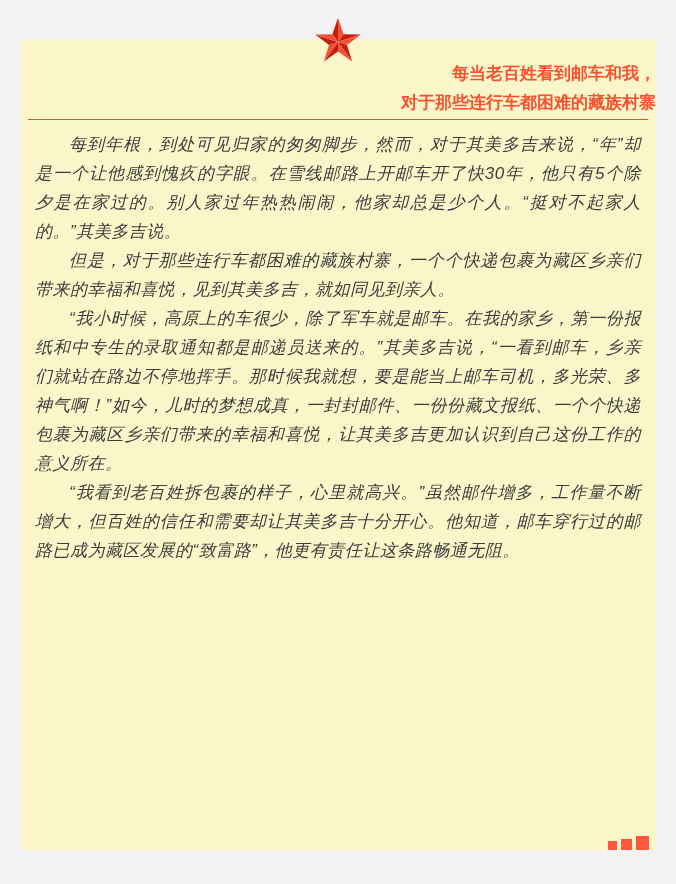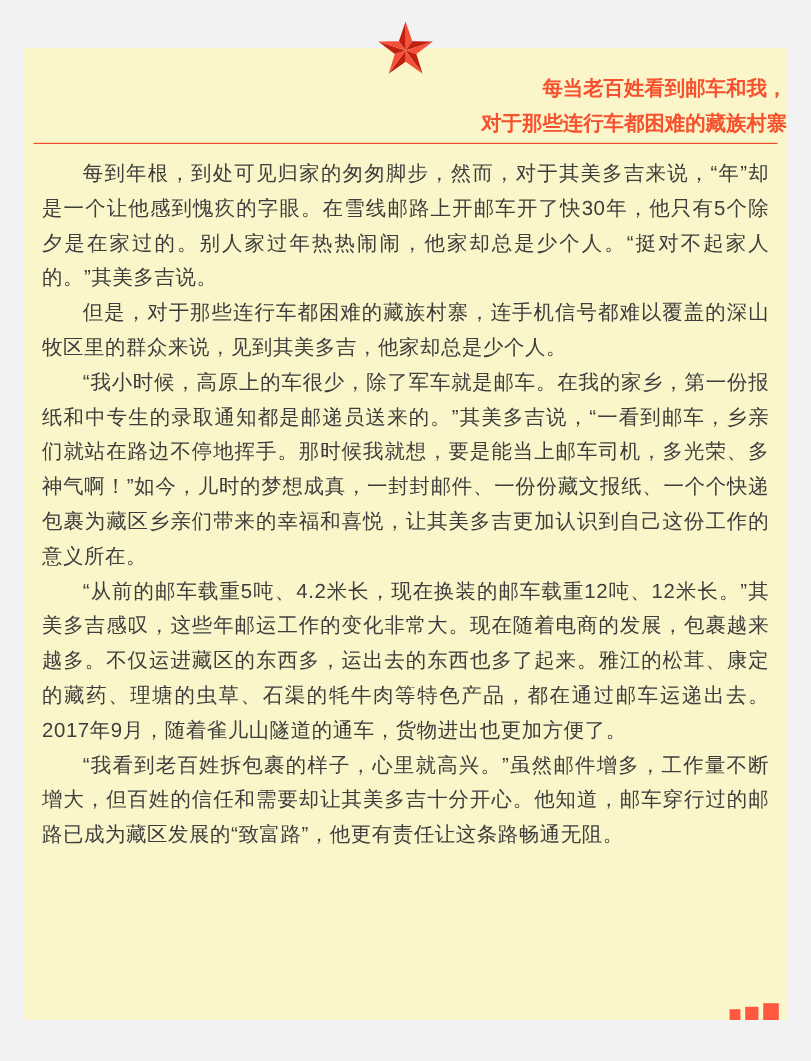--- a/index.html
+++ b/index.html
@@ -32,20 +32,21 @@
   }
   .separator {
     border: none;
     border-top: 1px solid #ef4b2b;
     margin: 2px 8px 0 8px;
     height: 0;
   }
   .article {
     margin-top: 10px;
     padding: 0 15px;
+    font-style: italic;
   }
   .article p {
     font-size: 17px;
     line-height: 29px;
     color: #3d3d3d;
     text-align: justify;
     text-indent: 2em;
     letter-spacing: 0.5px;
   }
   .corner-squares {
@@ -85,23 +86,22 @@
 
     <div class="title">
       <div>每当老百姓看到邮车和我，</div>
       <div>对于那些连行车都困难的藏族村寨</div>
     </div>
 
     <hr class="separator">
 
     <div class="article">
       <p>每到年根，到处可见归家的匆匆脚步，然而，对于其美多吉来说，“年”却是一个让他感到愧疚的字眼。在雪线邮路上开邮车开了快30年，他只有5个除夕是在家过的。别人家过年热热闹闹，他家却总是少个人。“挺对不起家人的。”其美多吉说。</p>
-      <p>但是，对于那些连行车都困难的藏族村寨，连手机信号都难以覆盖的深山牧区里的群众来说，见到其美多吉，他家却总是少个人。</p>
+      <p>但是，对于那些连行车都困难的藏族村寨，一个个快递包裹为藏区乡亲们带来的幸福和喜悦，见到其美多吉，就如同见到亲人。</p>
       <p>“我小时候，高原上的车很少，除了军车就是邮车。在我的家乡，第一份报纸和中专生的录取通知都是邮递员送来的。”其美多吉说，“一看到邮车，乡亲们就站在路边不停地挥手。那时候我就想，要是能当上邮车司机，多光荣、多神气啊！”如今，儿时的梦想成真，一封封邮件、一份份藏文报纸、一个个快递包裹为藏区乡亲们带来的幸福和喜悦，让其美多吉更加认识到自己这份工作的意义所在。</p>
-      <p>“从前的邮车载重5吨、4.2米长，现在换装的邮车载重12吨、12米长。”其美多吉感叹，这些年邮运工作的变化非常大。现在随着电商的发展，包裹越来越多。不仅运进藏区的东西多，运出去的东西也多了起来。雅江的松茸、康定的藏药、理塘的虫草、石渠的牦牛肉等特色产品，都在通过邮车运递出去。2017年9月，随着雀儿山隧道的通车，货物进出也更加方便了。</p>
       <p>“我看到老百姓拆包裹的样子，心里就高兴。”虽然邮件增多，工作量不断增大，但百姓的信任和需要却让其美多吉十分开心。他知道，邮车穿行过的邮路已成为藏区发展的“致富路”，他更有责任让这条路畅通无阻。</p>
 
     </div>
 
     <div class="corner-squares">
       <span class="sq sq-small"></span>
       <span class="sq sq-medium"></span>
       <span class="sq sq-large"></span>
     </div>
 

